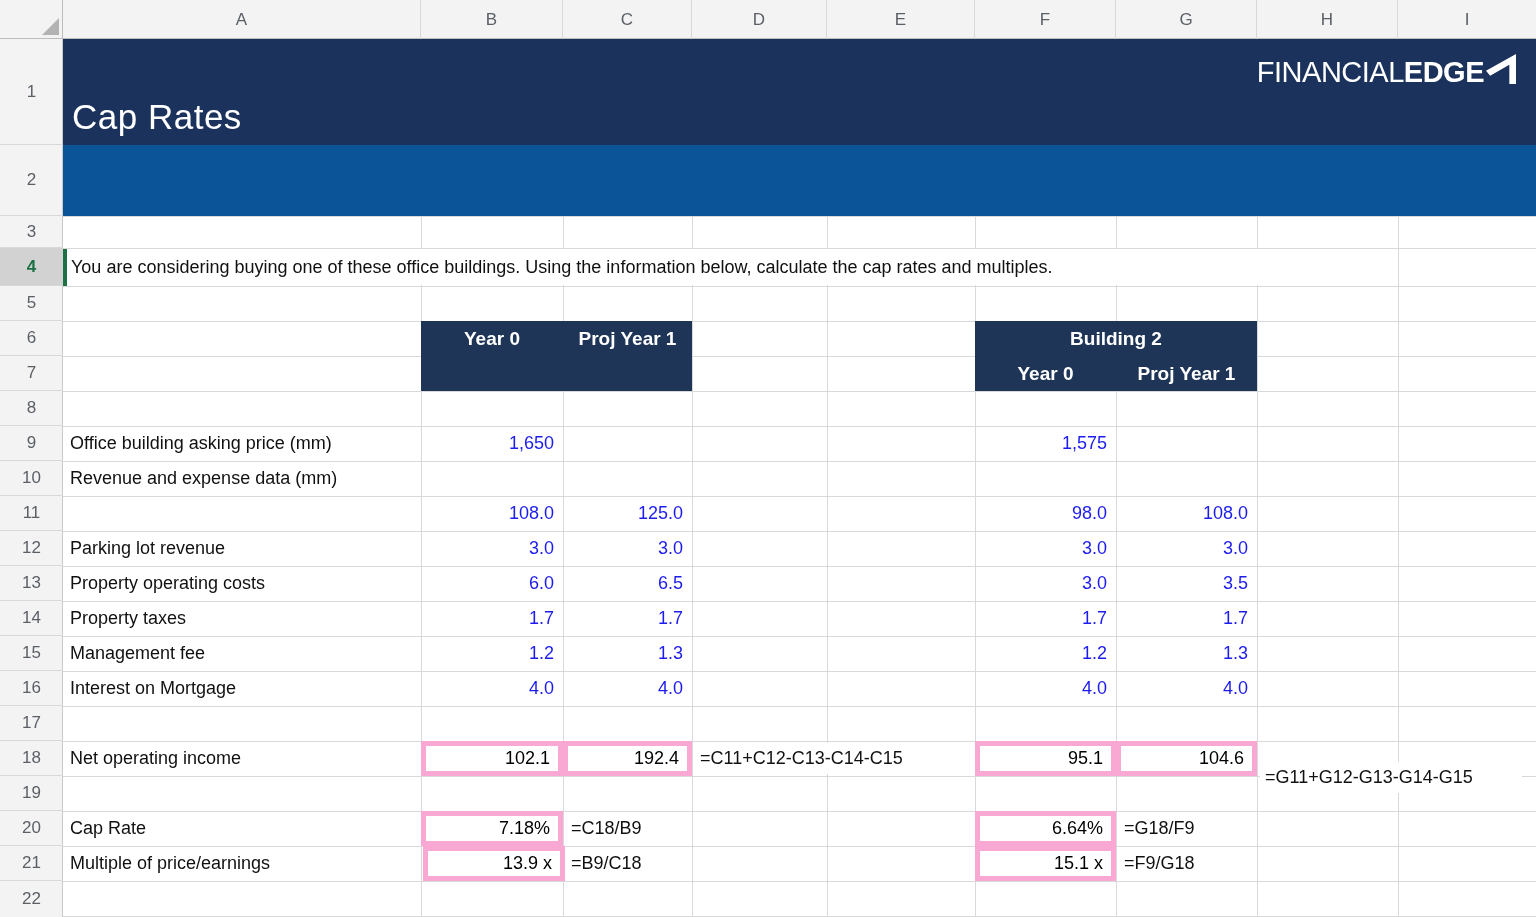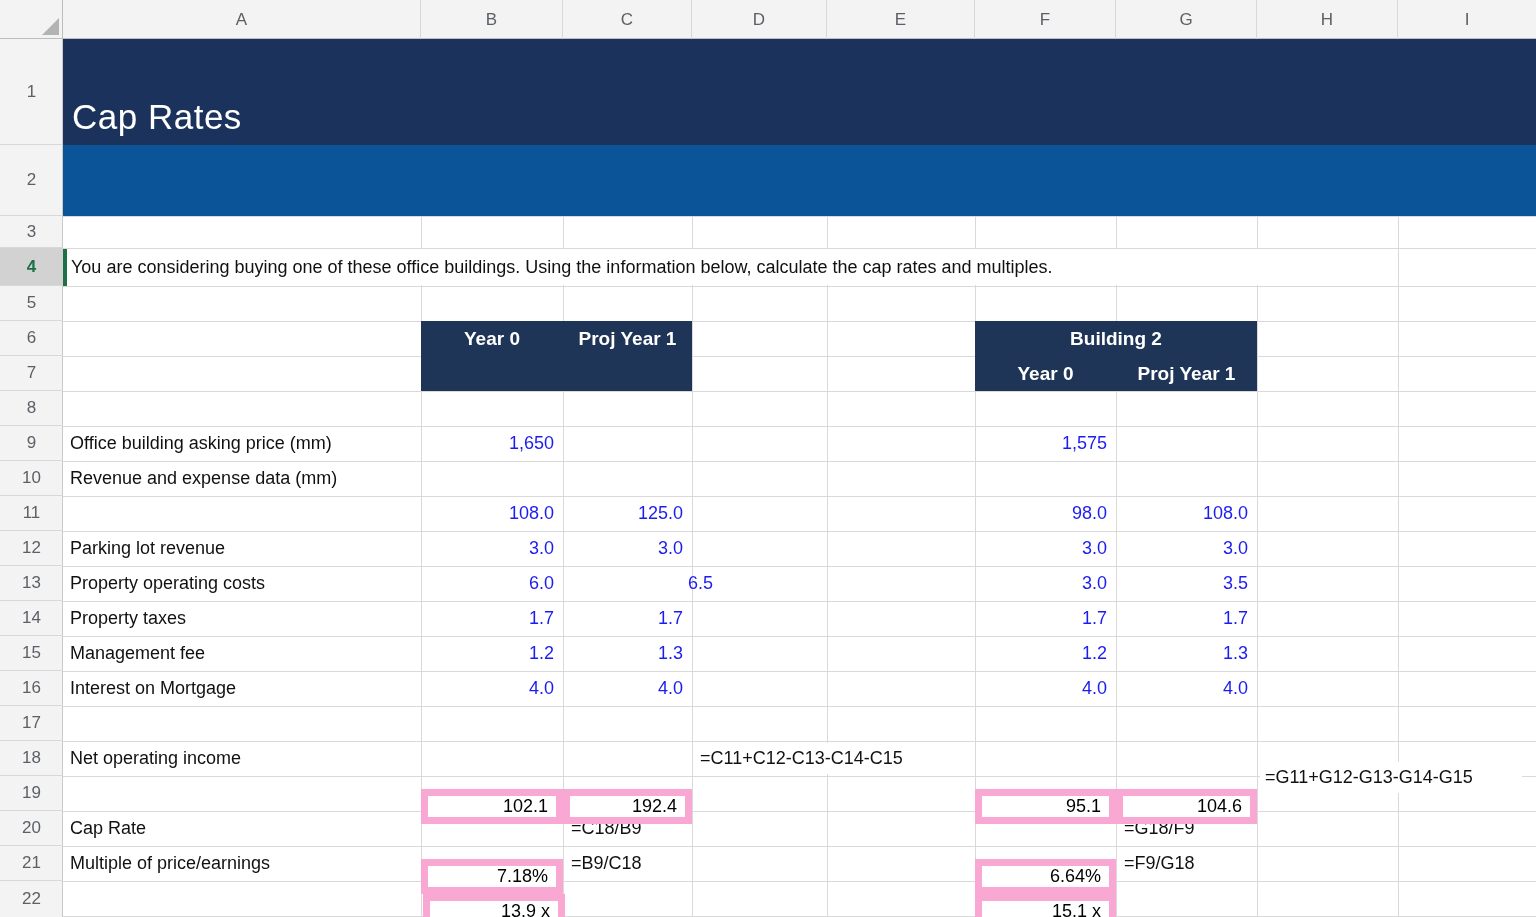--- a/index.html
+++ b/index.html
@@ -34,21 +34,21 @@
   #logo .thin { font-size:29px; font-weight:300; letter-spacing:-0.5px; }
   #logo .bold { font-size:29px; font-weight:bold; letter-spacing:-0.5px; }
   #logo svg { margin-left:2px; margin-top:-2px; }
   #band2 { position:absolute; left:63px; top:145px; width:1473px; height:71px; background:#0b5498; z-index:2; }
 
   
   .cell { position:absolute; display:flex; align-items:center; font-size:18px; color:#111; z-index:3; }
   .lbl  { padding-left:7px; }
   .num  { justify-content:flex-end; padding-right:9px; color:#1c1cf0; }
   .formula { padding-left:5px; background:#fff; }
-  .boxed { border:7px solid #f9a8d4; background:#fff; justify-content:flex-end; padding-right:8px; color:#000; z-index:4;margin-top:48px; }
+  .boxed { border:5px solid #f9a8d4; background:#fff; justify-content:flex-end; padding-right:8px; color:#000; z-index:4; }
   .ovf { background:#fff; }
 
   
   .bhead { position:absolute; top:321px; height:70px; background:#1f3557; color:#fff; z-index:3; }
   .bhead .t { height:35px; display:flex; align-items:center; justify-content:center;
               font-weight:bold; font-size:19px; }
   .bhead .sub { height:35px; display:flex; }
   .bhead .sub span { display:flex; align-items:center; justify-content:center;
                      font-weight:bold; font-size:19px; }
 
@@ -124,20 +124,27 @@
     <div class="rh" style="height:35px">17</div>
     <div class="rh" style="height:35px">18</div>
     <div class="rh" style="height:35px">19</div>
     <div class="rh" style="height:35px">20</div>
     <div class="rh" style="height:35px">21</div>
     <div class="rh" style="height:36px;border-bottom:none">22</div>
   </div>
 
   <div id="banner">
     <span class="title">Cap Rates</span>
+    <span id="logo">
+      <span class="thin">FINANCIAL</span>
+        <span class="bold">EDGE</span>
+      <svg width="30" height="30" viewBox="0 0 36 36">
+        <polygon points="0,20 36,0 36,36 28,36 28,13 5,26" fill="#ffffff"></polygon>
+      </svg>
+    </span>
   </div>
   <div id="band2"></div>
 
   <div id="selbar"></div>
   <div class="cell ovf" style="left:67px;top:249px;width:1300px;height:36px;padding-left:4px">You are considering buying one of these office buildings.  Using the information below, calculate the cap rates and multiples.</div>
 
   <div class="bhead" style="left:421px;width:271px">
     <div class="sub">
       <span style="width:142px">Year 0</span>
       <span style="width:129px">Proj Year 1</span>
@@ -162,21 +169,21 @@
   <div class="cell lbl" style="left:63px;top:741px;width:358px;height:35px">Net operating income</div>
   <div class="cell lbl" style="left:63px;top:811px;width:358px;height:35px">Cap Rate</div>
   <div class="cell lbl" style="left:63px;top:846px;width:358px;height:35px">Multiple of price/earnings</div>
 
   <div class="cell num" style="left:421px;top:426px;width:142px;height:35px">1,650</div>
   <div class="cell num" style="left:421px;top:496px;width:142px;height:35px">108.0</div>
   <div class="cell num" style="left:563px;top:496px;width:129px;height:35px">125.0</div>
   <div class="cell num" style="left:421px;top:531px;width:142px;height:35px">3.0</div>
   <div class="cell num" style="left:563px;top:531px;width:129px;height:35px">3.0</div>
   <div class="cell num" style="left:421px;top:566px;width:142px;height:35px">6.0</div>
-  <div class="cell num" style="left:593px;top:566px;width:129px;height:35px">6.5</div>
+  <div class="cell num" style="left:563px;top:566px;width:129px;height:35px">6.5</div>
   <div class="cell num" style="left:421px;top:601px;width:142px;height:35px">1.7</div>
   <div class="cell num" style="left:563px;top:601px;width:129px;height:35px">1.7</div>
   <div class="cell num" style="left:421px;top:636px;width:142px;height:35px">1.2</div>
   <div class="cell num" style="left:563px;top:636px;width:129px;height:35px">1.3</div>
   <div class="cell num" style="left:421px;top:671px;width:142px;height:35px">4.0</div>
   <div class="cell num" style="left:563px;top:671px;width:129px;height:35px">4.0</div>
 
   <div class="cell num" style="left:975px;top:426px;width:141px;height:35px">1,575</div>
   <div class="cell num" style="left:975px;top:496px;width:141px;height:35px">98.0</div>
   <div class="cell num" style="left:1116px;top:496px;width:141px;height:35px">108.0</div>

